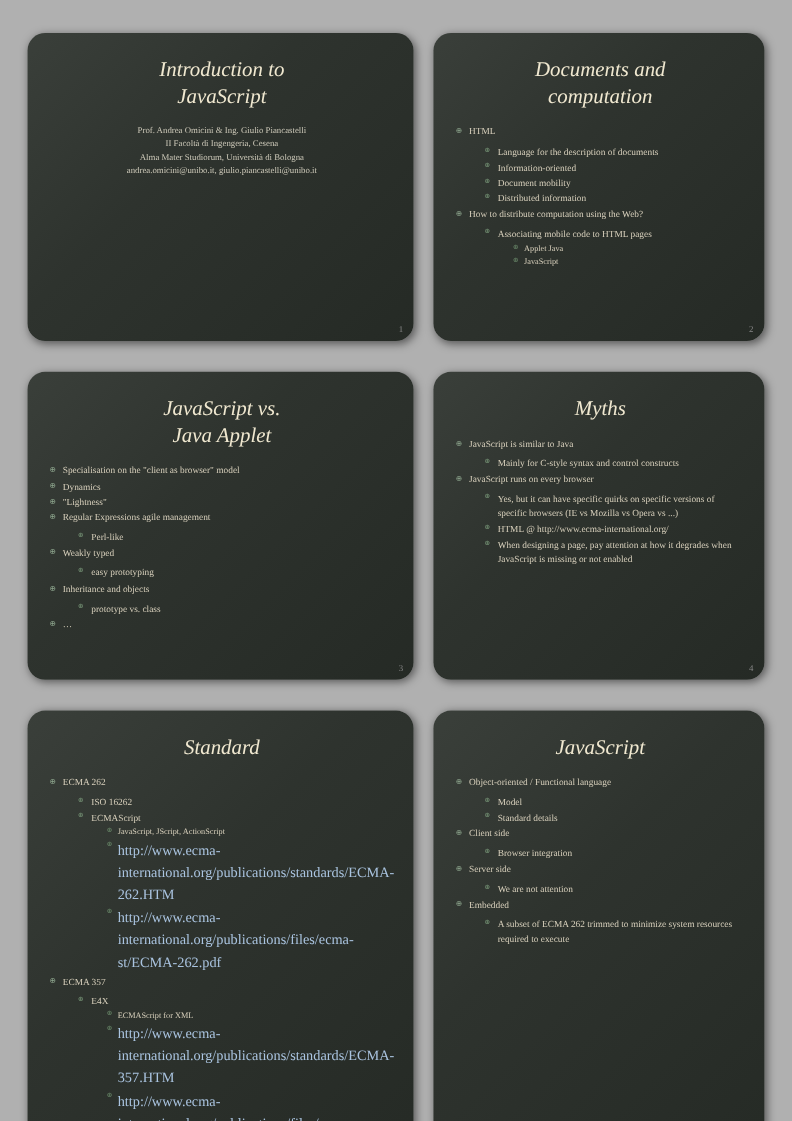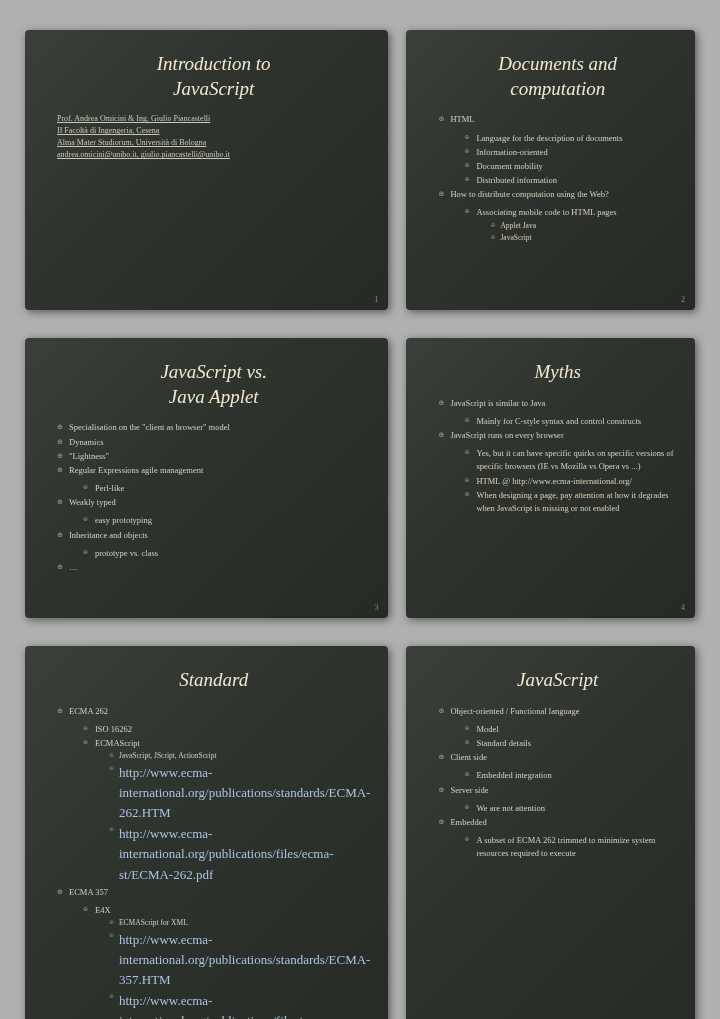--- a/index.html
+++ b/index.html
@@ -9,43 +9,42 @@
       width: 720px;
       min-height: 1019px;
       padding: 30px 25px;
       display: grid;
       grid-template-columns: 1fr 1fr;
       grid-template-rows: auto auto auto;
       gap: 28px 18px;
     }
     .slide {
       background: linear-gradient(135deg, #3a3f3a 0%, #2e332e 40%, #252a25 100%);
-      border-radius: 4px;
-      padding: 22px 18px 16px 32px;
+      border-radius: 16px;
+      padding: 22px 18px 16px 20px;
       color: #e8e0cc;
       min-height: 280px;
       position: relative;
       box-shadow: 2px 2px 8px rgba(0,0,0,0.5);
     }
     .slide-title {
       text-align: center;
       font-size: 19px;
       font-weight: normal;
       font-style: italic;
       color: #f0e8d0;
       line-height: 1.3;
       margin-bottom: 12px;
     }
     .slide-subtitle {
-      text-align: left;
+      text-align: center;
       font-size: 8px;
       color: #ccc8b8;
       line-height: 1.5;
       margin-bottom: 24px;
-      text-decoration: underline;
     }
     .slide-number {
       position: absolute;
       bottom: 6px;
       right: 10px;
       font-size: 8px;
       color: #888;
     }
     
     .bullet-list {
@@ -179,21 +178,21 @@
     <div class="slide-number">5</div>
   </div>
 <div class="slide">
     <div class="slide-title">JavaScript</div>
     <ul class="bullet-list">
       <li><span class="">Object-oriented / Functional language</span><ul class="bullet-list sub-list">
           <li><span class="">Model</span></li>
           <li><span class="">Standard details</span></li>
         </ul></li>
       <li><span class="">Client side</span><ul class="bullet-list sub-list">
-          <li><span class="">Embedded integration</span></li>
+          <li><span class="">Browser integration</span></li>
         </ul></li>
       <li><span class="">Server side</span><ul class="bullet-list sub-list">
           <li><span class="">We are not attention</span></li>
         </ul></li>
       <li><span class="">Embedded</span><ul class="bullet-list sub-list">
           <li><span class="">A subset of ECMA 262 trimmed to minimize system resources required to execute</span></li>
         </ul></li>
     </ul>
     <div class="slide-number">6</div>
   </div>

